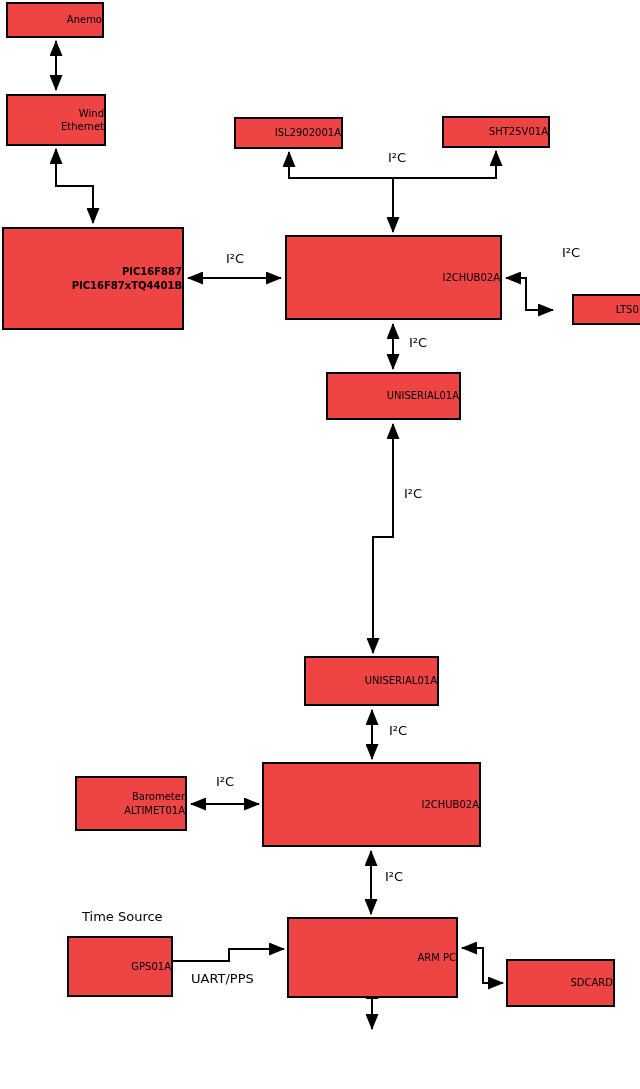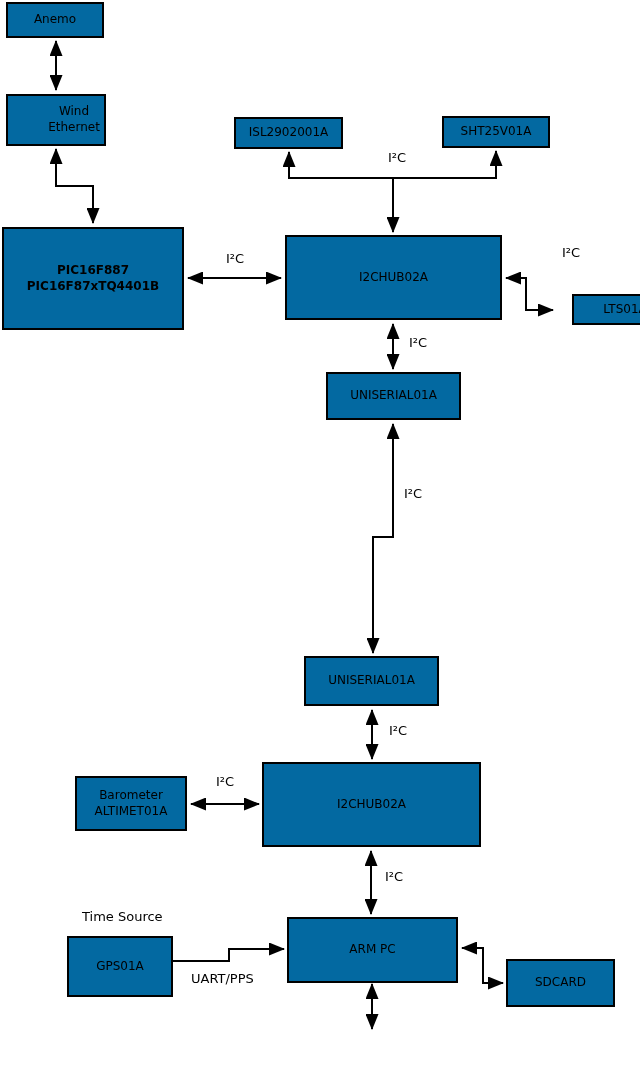--- a/index.html
+++ b/index.html
@@ -9,27 +9,27 @@
     width: 640px;
     height: 1089px;
     background: #ffffff;
     overflow: hidden;
   }
   #wires { position: absolute; left: 0; top: 0; }
   .node {
     position: absolute;
     box-sizing: border-box;
     border: 2px solid #000000;
-    background: #0369a1;
+    background: #ef4444;
     display: flex;
     flex-direction: column;
-    align-items: center;
+    align-items: flex-end;
     justify-content: center;
     text-align: center;
-    font-size: 12px;
+    font-size: 10px;
     line-height: 1.32;
     color: #000000;
   }
   .edge-label {
     position: absolute;
     font-size: 13px;
     color: #000000;
     white-space: nowrap;
   }
   
@@ -38,21 +38,21 @@
   #n-pic          { left: 2px;   top: 227px;  width: 182px; height: 103px; font-weight: bold; }
   #n-isl          { left: 234px; top: 117px;  width: 109px; height: 32px; }
   #n-sht          { left: 442px; top: 116px;  width: 108px; height: 32px; }
   #n-hub1         { left: 285px; top: 235px;  width: 217px; height: 85px; }
   #n-lts          { left: 572px; top: 294px;  width: 82px;  height: 31px; padding-left: 24px; }
   #n-uni1         { left: 326px; top: 372px;  width: 135px; height: 48px; }
   #n-uni2         { left: 304px; top: 656px;  width: 135px; height: 50px; }
   #n-hub2         { left: 262px; top: 762px;  width: 219px; height: 85px; }
   #n-baro         { left: 75px;  top: 776px;  width: 112px; height: 55px; }
   #n-gps          { left: 67px;  top: 936px;  width: 106px; height: 61px; }
-  #n-armpc        { left: 287px; top: 917px;  width: 171px; height: 66px; }
+  #n-armpc        { left: 287px; top: 917px;  width: 171px; height: 81px; }
   #n-sdcard       { left: 506px; top: 959px;  width: 109px; height: 48px; }
   #n-usb          { left: 282px; top: 1032px; width: 179px; height: 55px; }
   
   #l-i2c-bus      { left: 388px; top: 150px; }
   #l-i2c-pic      { left: 226px; top: 251px; }
   #l-i2c-lts      { left: 562px; top: 245px; }
   #l-i2c-hub1uni1 { left: 409px; top: 335px; }
   #l-i2c-uni1uni2 { left: 404px; top: 486px; }
   #l-i2c-uni2hub2 { left: 389px; top: 723px; }
   #l-i2c-baro     { left: 216px; top: 774px; }

